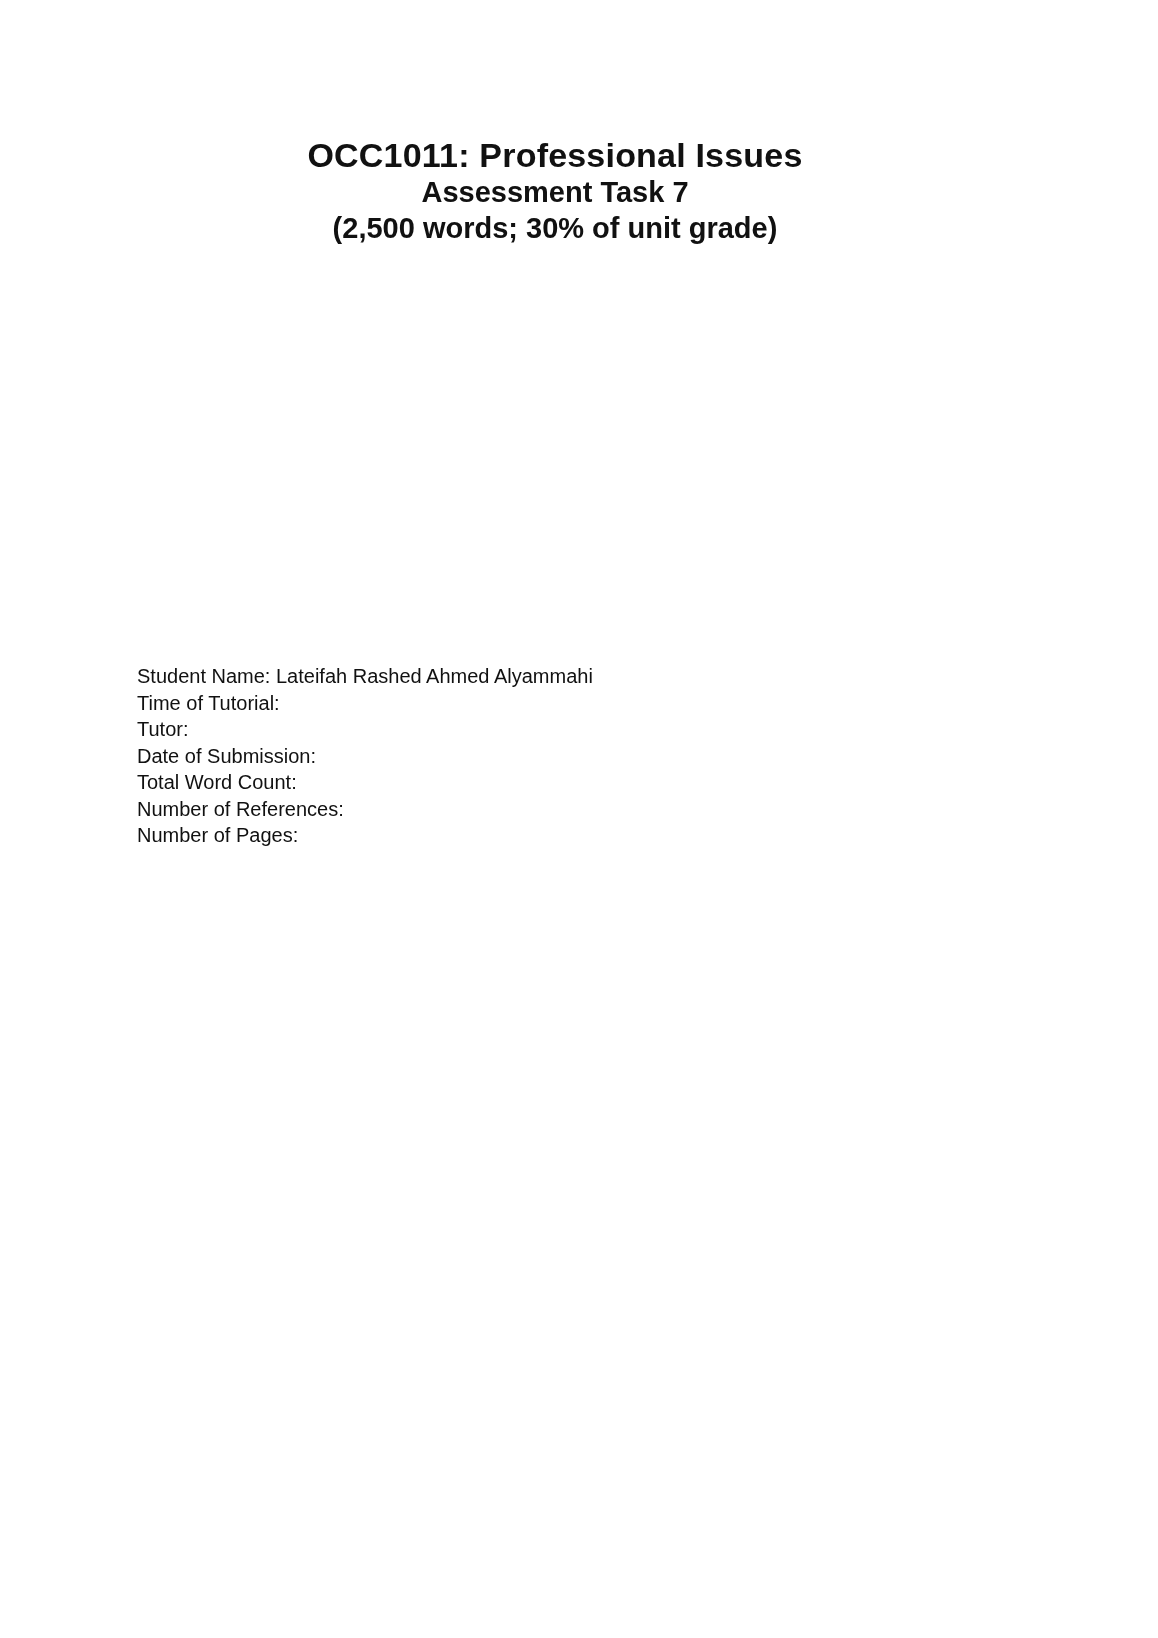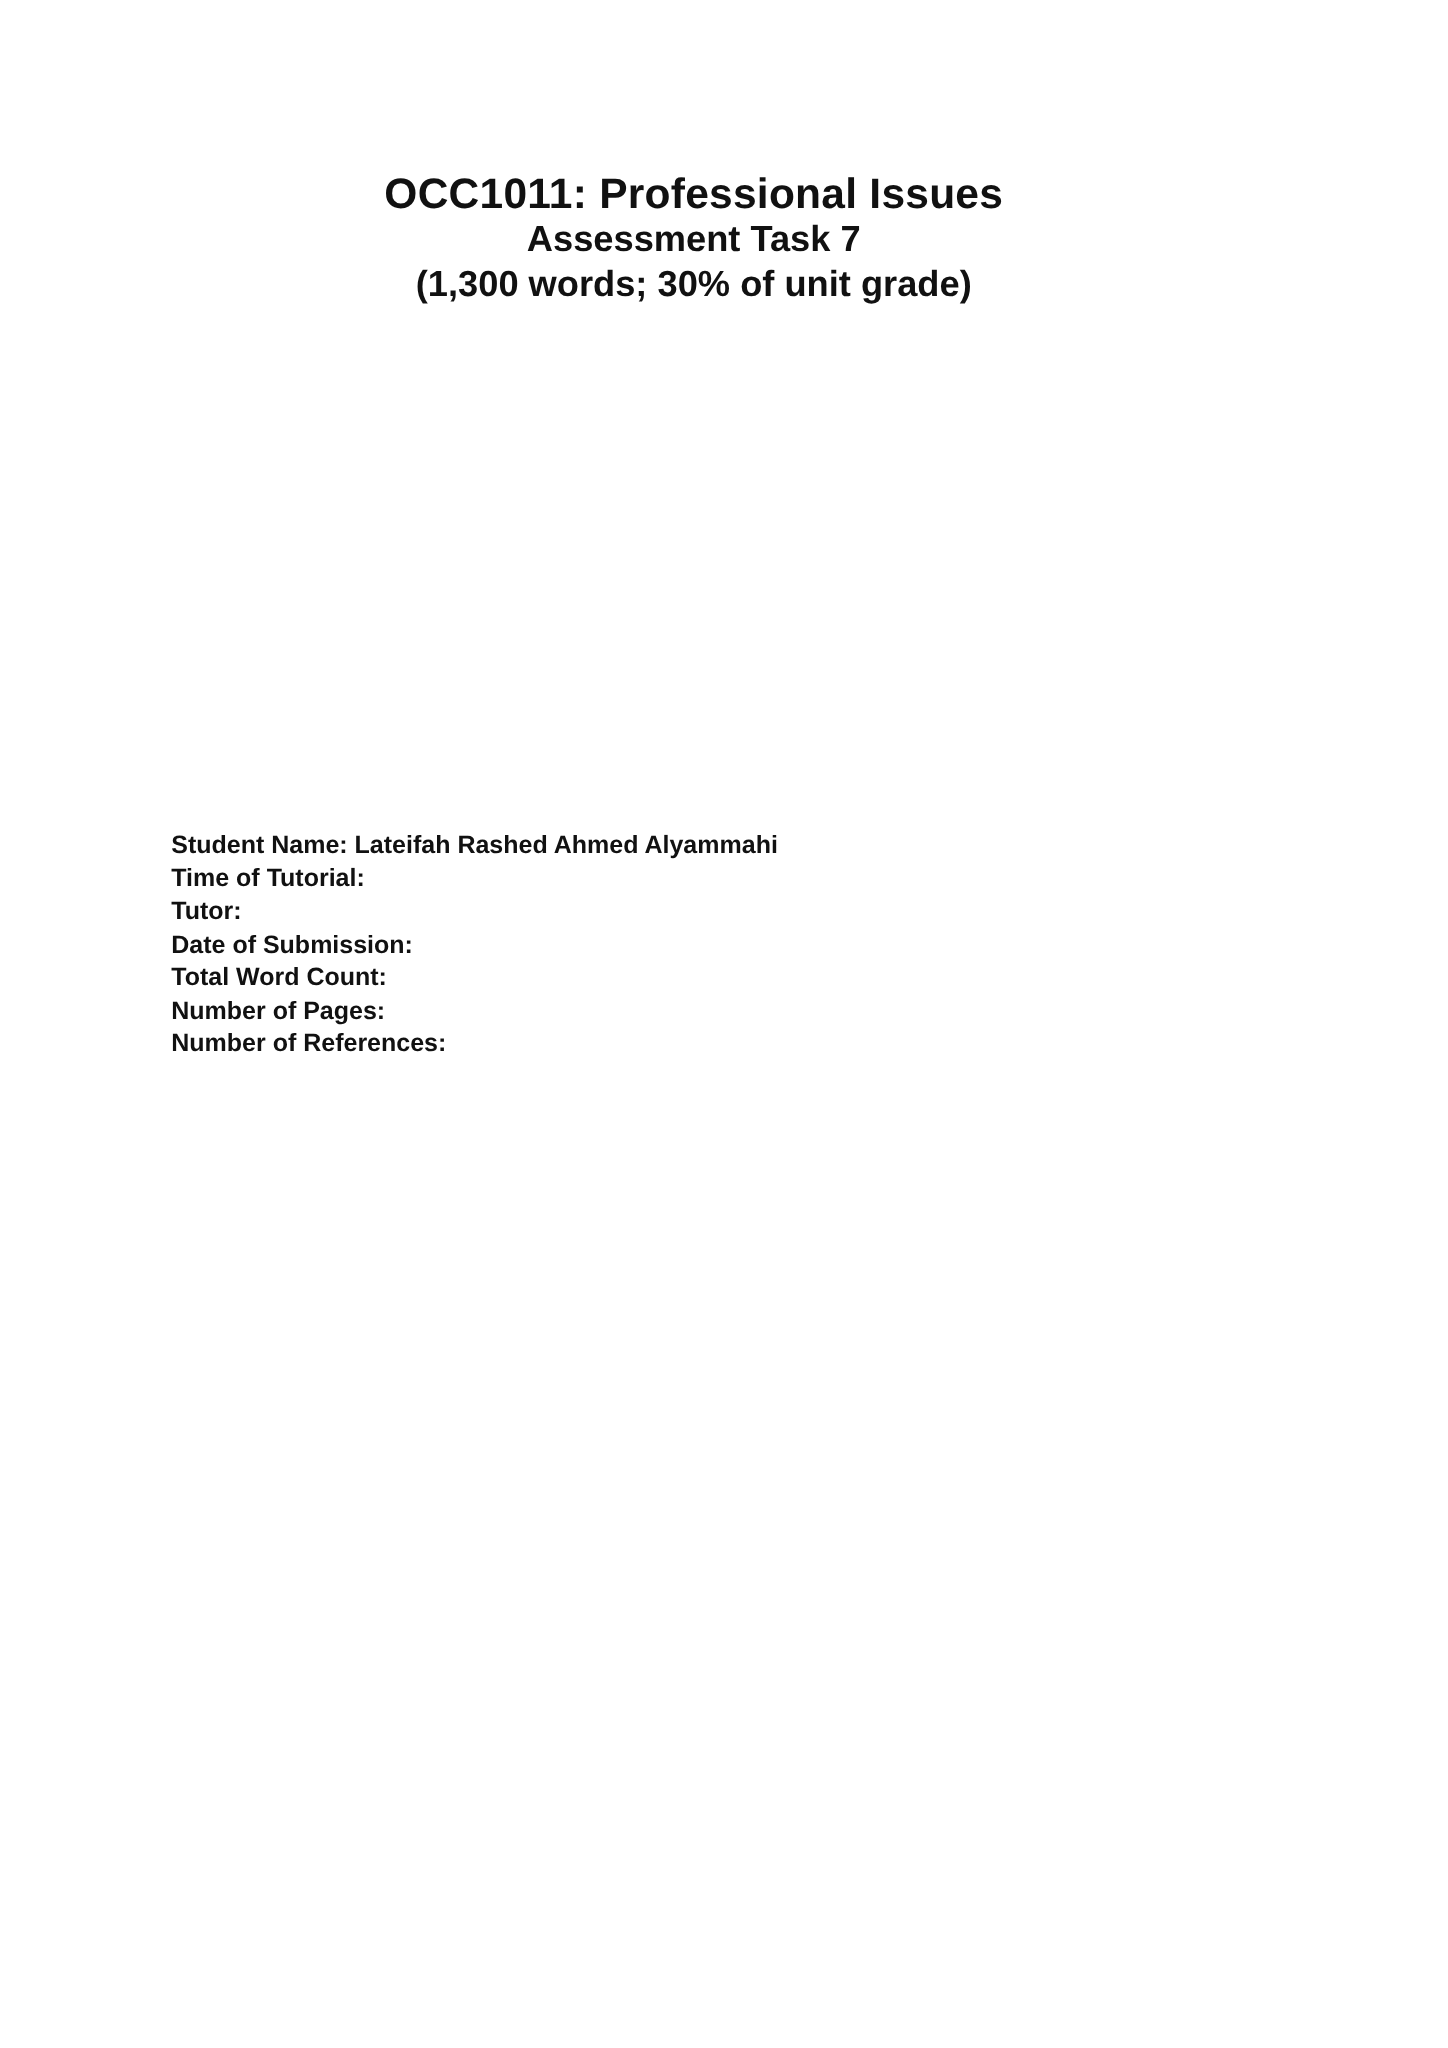--- a/index.html
+++ b/index.html
@@ -30,42 +30,42 @@
     letter-spacing: 0.2px;
   }
   .title-line-sub {
     font-size: 29px;
     line-height: 36px;
   }
   .details-block {
     position: absolute;
     top: 663px;
     left: 137px;
-    font-weight: bold;
+    font-weight: normal;
     font-size: 20px;
     line-height: 26.5px;
   }
   .details-line {
     white-space: pre;
   }
 </style>
 </head>
 <body>
 
 <div class="page">
 
   <div class="title-block">
     <div class="title-line-main">OCC1011: Professional Issues</div>
     <div class="title-line-sub">Assessment Task 7</div>
-    <div class="title-line-sub">(1,300 words; 30% of unit grade)</div>
+    <div class="title-line-sub">(2,500 words; 30% of unit grade)</div>
   </div>
 
   <div class="details-block">
     <div class="details-line">Student Name: Lateifah Rashed Ahmed Alyammahi</div>
     <div class="details-line">Time of Tutorial:</div>
     <div class="details-line">Tutor:</div>
     <div class="details-line">Date of Submission:</div>
     <div class="details-line">Total Word Count:</div>
+    <div class="details-line">Number of References:</div>
     <div class="details-line">Number of Pages:</div>
-    <div class="details-line">Number of References:</div>
   </div>
 
 </div>
 
 </body></html>

